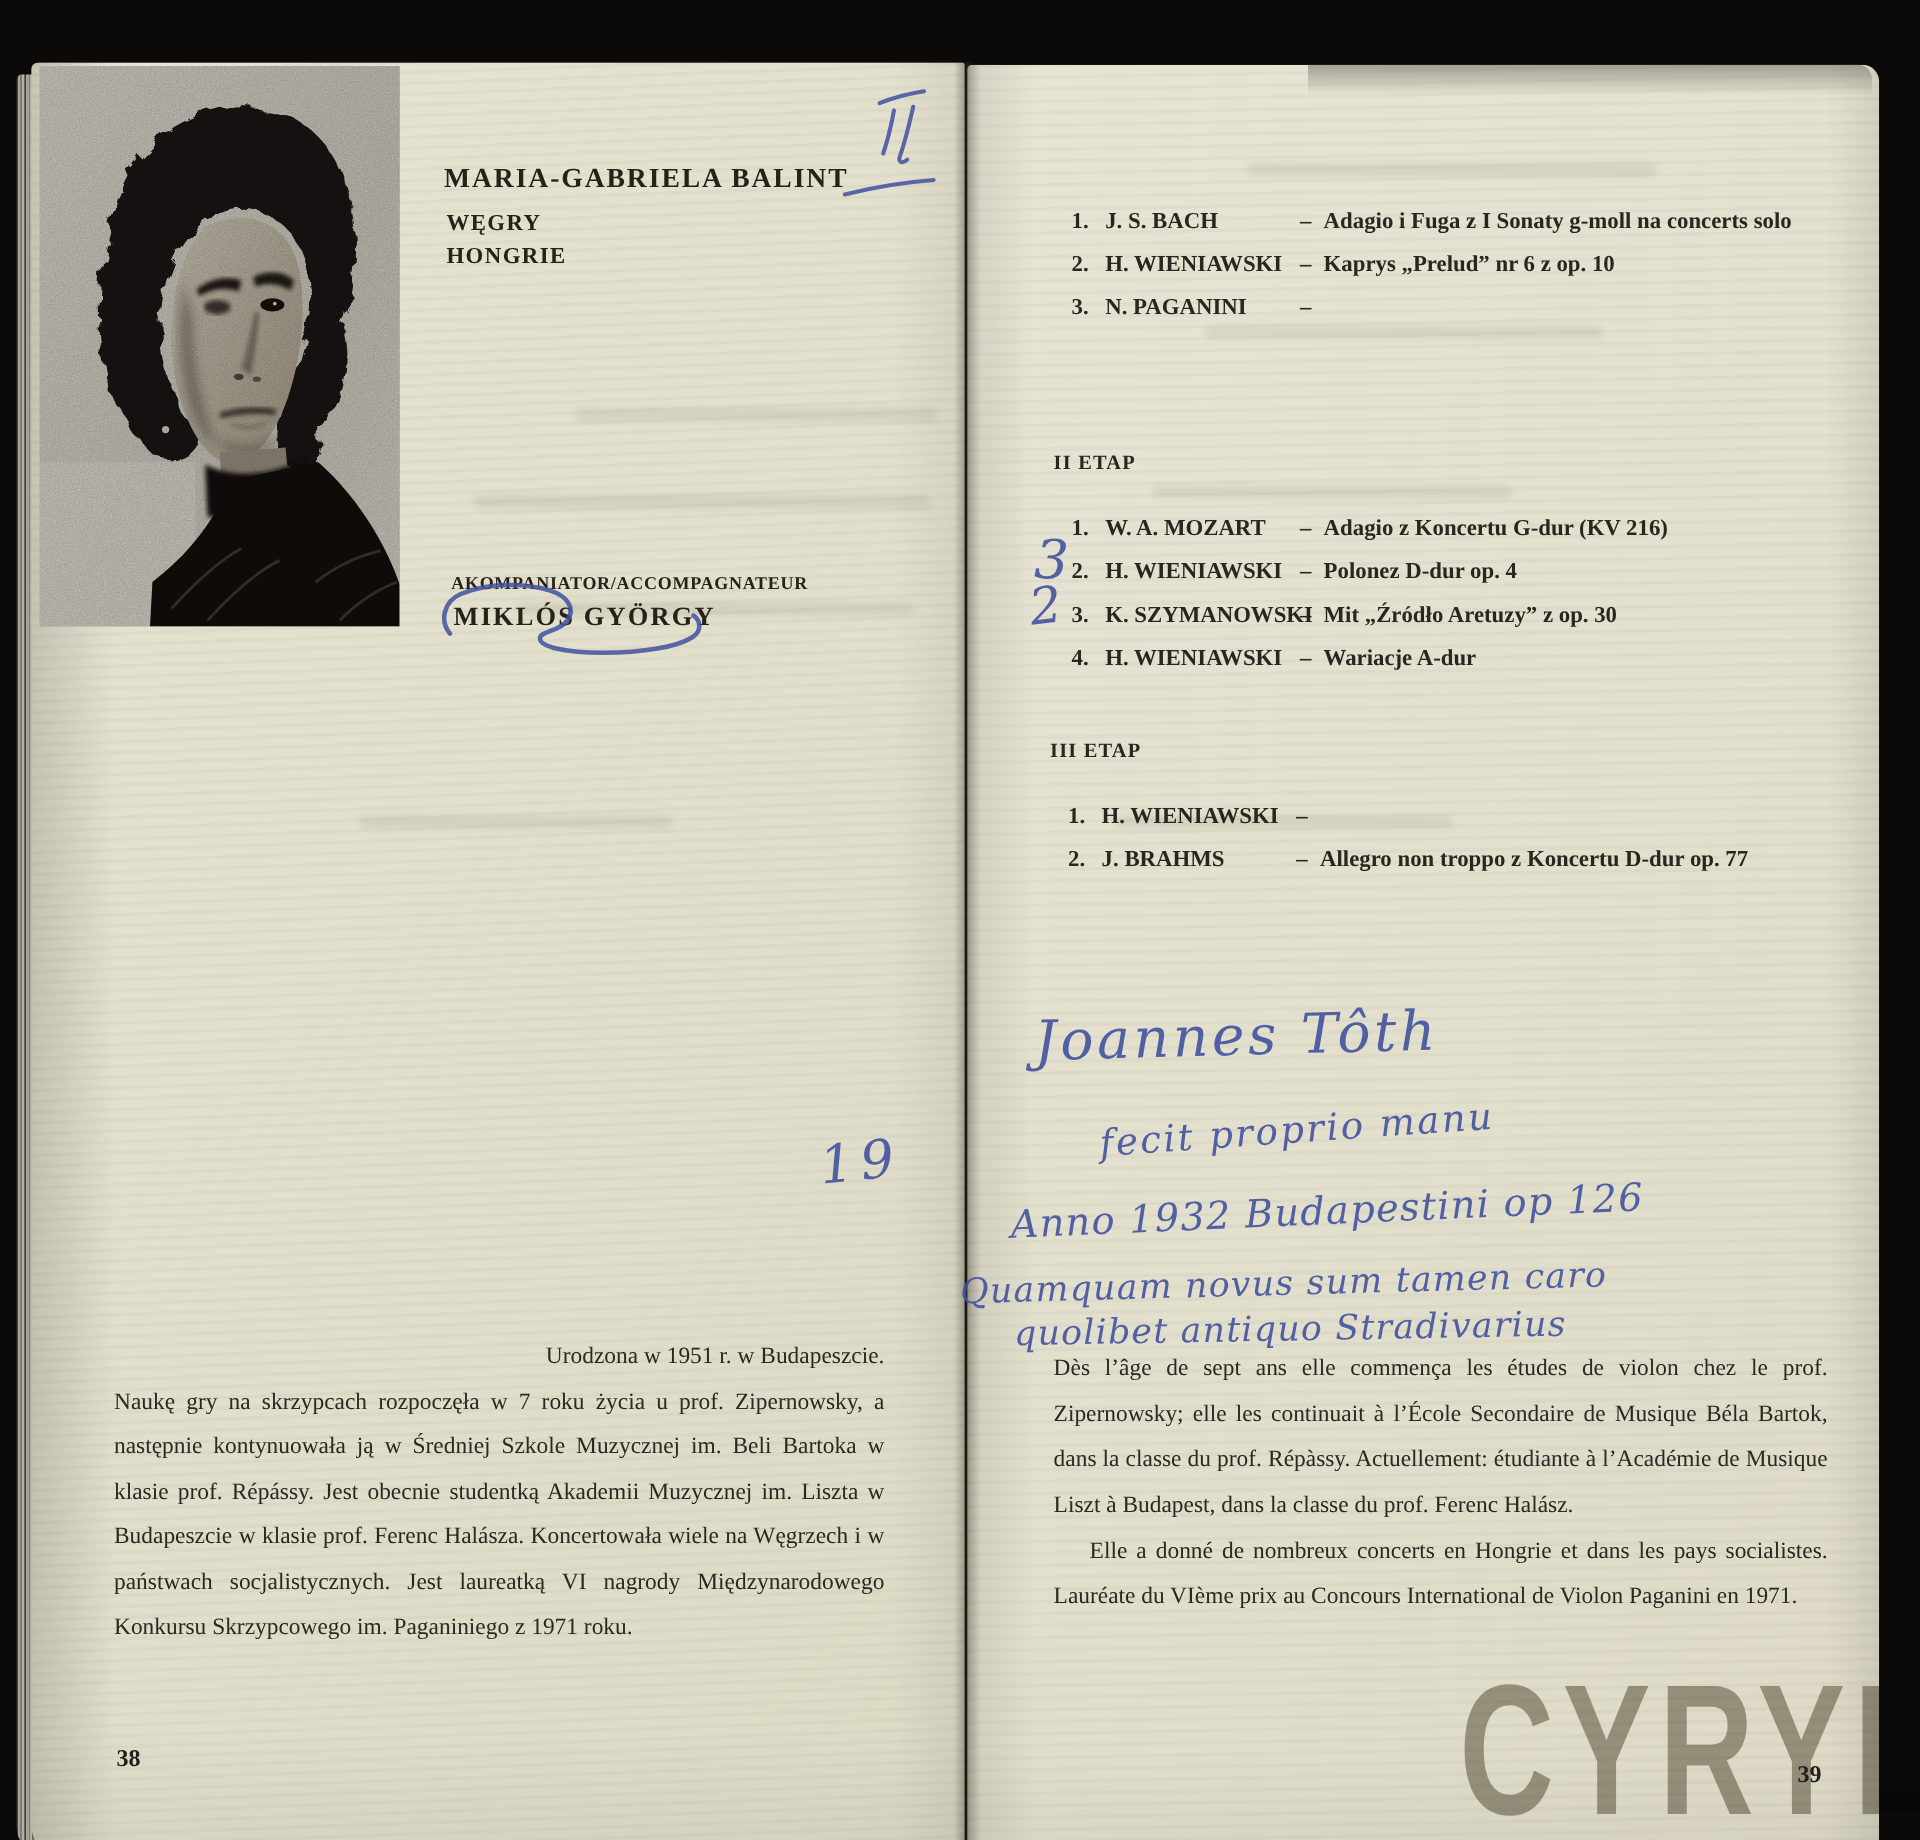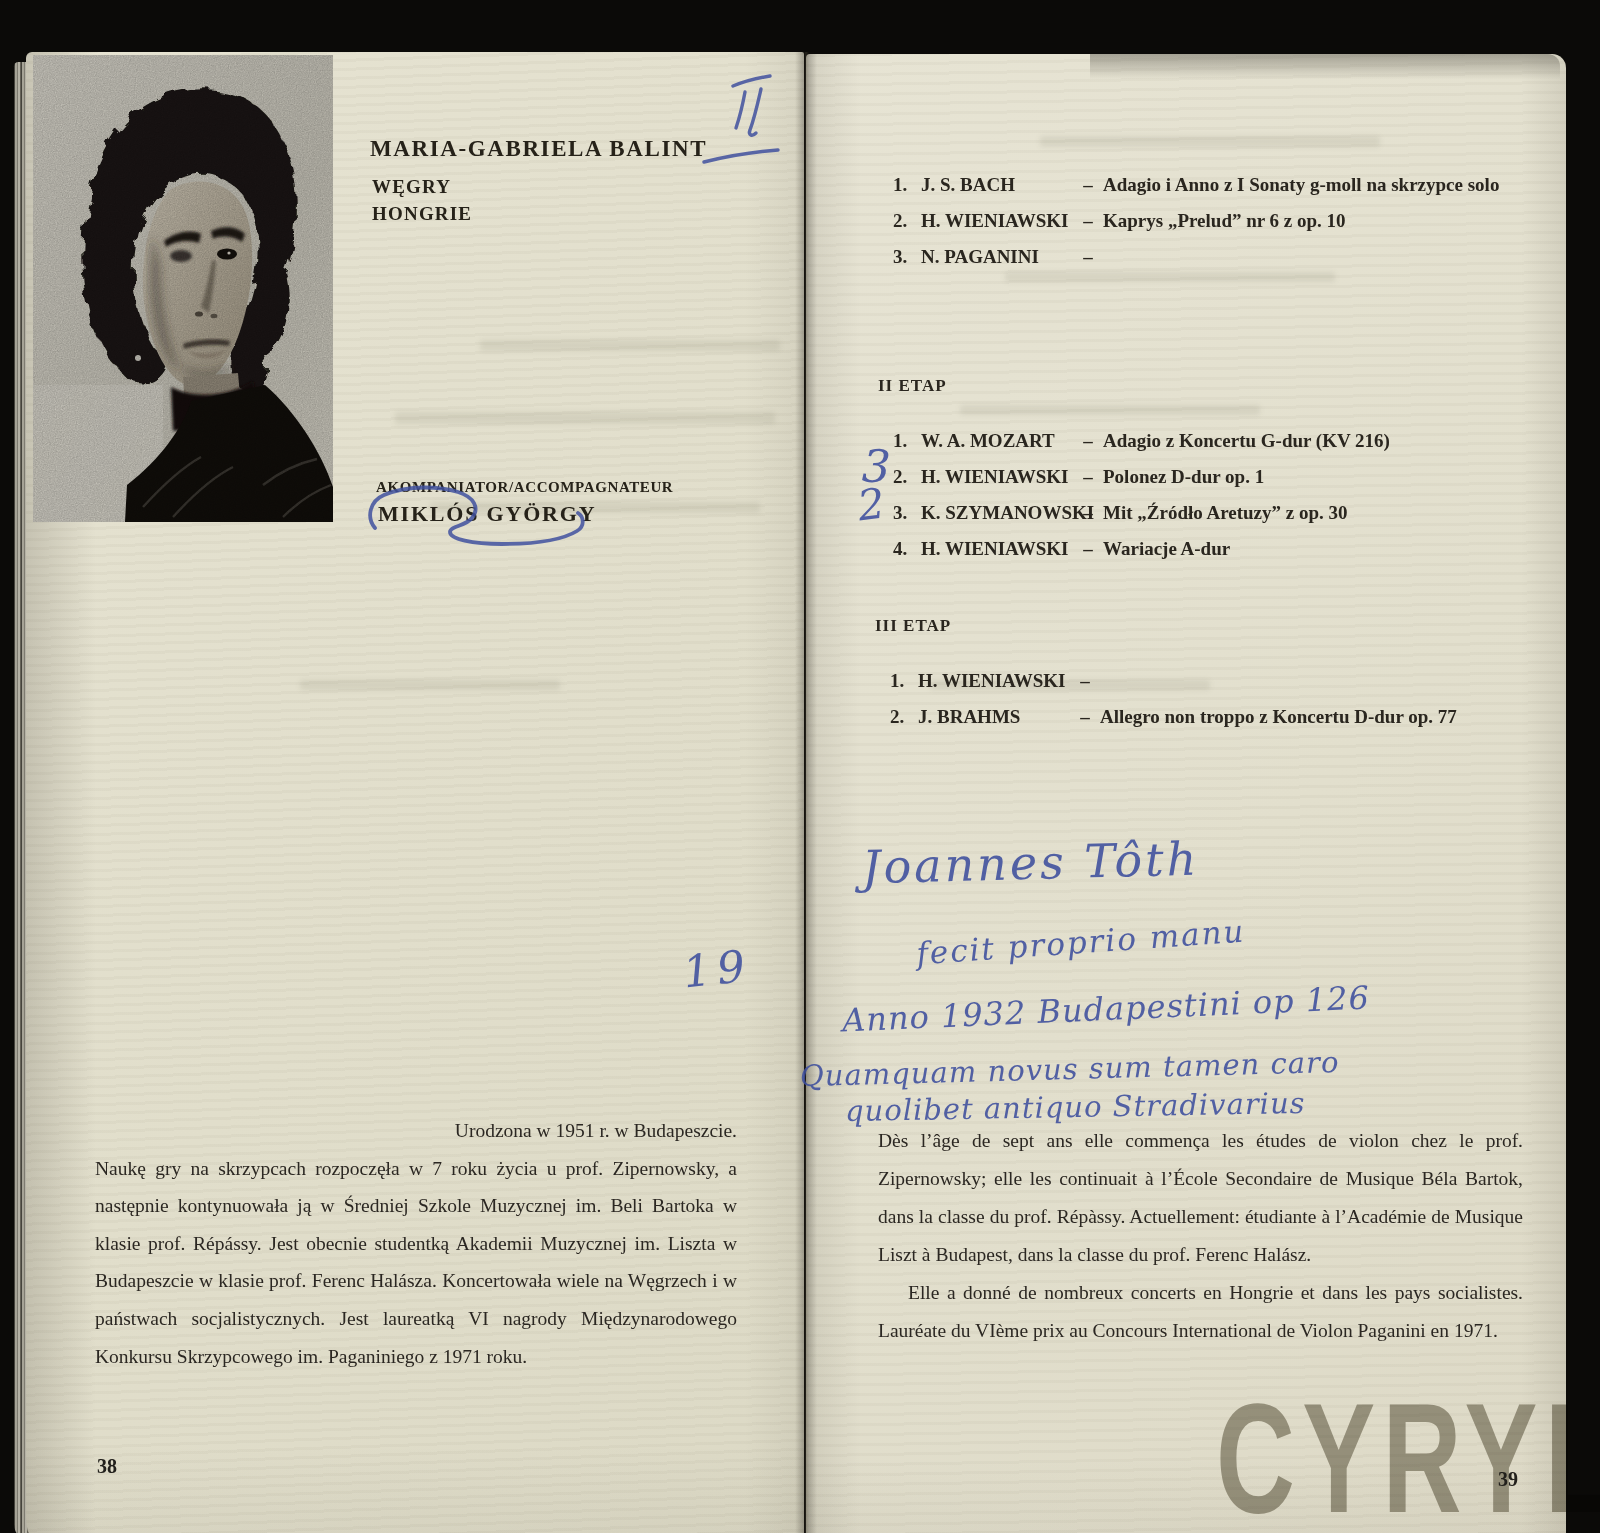--- a/index.html
+++ b/index.html
@@ -185,21 +185,21 @@
     <p>Naukę gry na skrzypcach rozpoczęła w 7 roku życia u prof. Zipernowsky, a następnie kontynuowała ją w Średniej Szkole Muzycznej im. Beli Bartoka w klasie prof. Répássy. Jest obecnie studentką Akademii Muzycznej im. Liszta w Budapeszcie w klasie prof. Ferenc Halásza. Koncertowała wiele na Węgrzech i w państwach socjalistycznych. Jest laureatką VI nagrody Międzynarodowego Konkursu Skrzypcowego im. Paganiniego z 1971 roku.</p>
   </div>
   <div class="pagenum pn-left">38</div>
 
   <div class="rep-sec" id="sec1">
     <div class="rep-items">
       <div class="rep-row">
         <span class="rep-no">1.</span>
         <span class="rep-comp">J. S. BACH</span>
         <span class="rep-dash">–</span>
-        <span class="rep-work">Adagio i Anno z I Sonaty g-moll na skrzypce solo</span>
+        <span class="rep-work">Adagio i Fuga z I Sonaty g-moll na concerts solo</span>
       </div>
       <div class="rep-row">
         <span class="rep-no">2.</span>
         <span class="rep-comp">H. WIENIAWSKI</span>
         <span class="rep-dash">–</span>
         <span class="rep-work">Kaprys „Prelud” nr 6 z op. 10</span>
       </div>
       <div class="rep-row">
         <span class="rep-no">3.</span>
         <span class="rep-comp">N. PAGANINI</span>
@@ -214,21 +214,21 @@
       <div class="rep-row">
         <span class="rep-no">1.</span>
         <span class="rep-comp">W. A. MOZART</span>
         <span class="rep-dash">–</span>
         <span class="rep-work">Adagio z Koncertu G-dur (KV 216)</span>
       </div>
       <div class="rep-row">
         <span class="rep-no">2.</span>
         <span class="rep-comp">H. WIENIAWSKI</span>
         <span class="rep-dash">–</span>
-        <span class="rep-work">Polonez D-dur op. 1</span>
+        <span class="rep-work">Polonez D-dur op. 4</span>
       </div>
       <div class="rep-row">
         <span class="rep-no">3.</span>
         <span class="rep-comp">K. SZYMANOWSKI</span>
         <span class="rep-dash">–</span>
         <span class="rep-work">Mit „Źródło Aretuzy” z op. 30</span>
       </div>
       <div class="rep-row">
         <span class="rep-no">4.</span>
         <span class="rep-comp">H. WIENIAWSKI</span>

